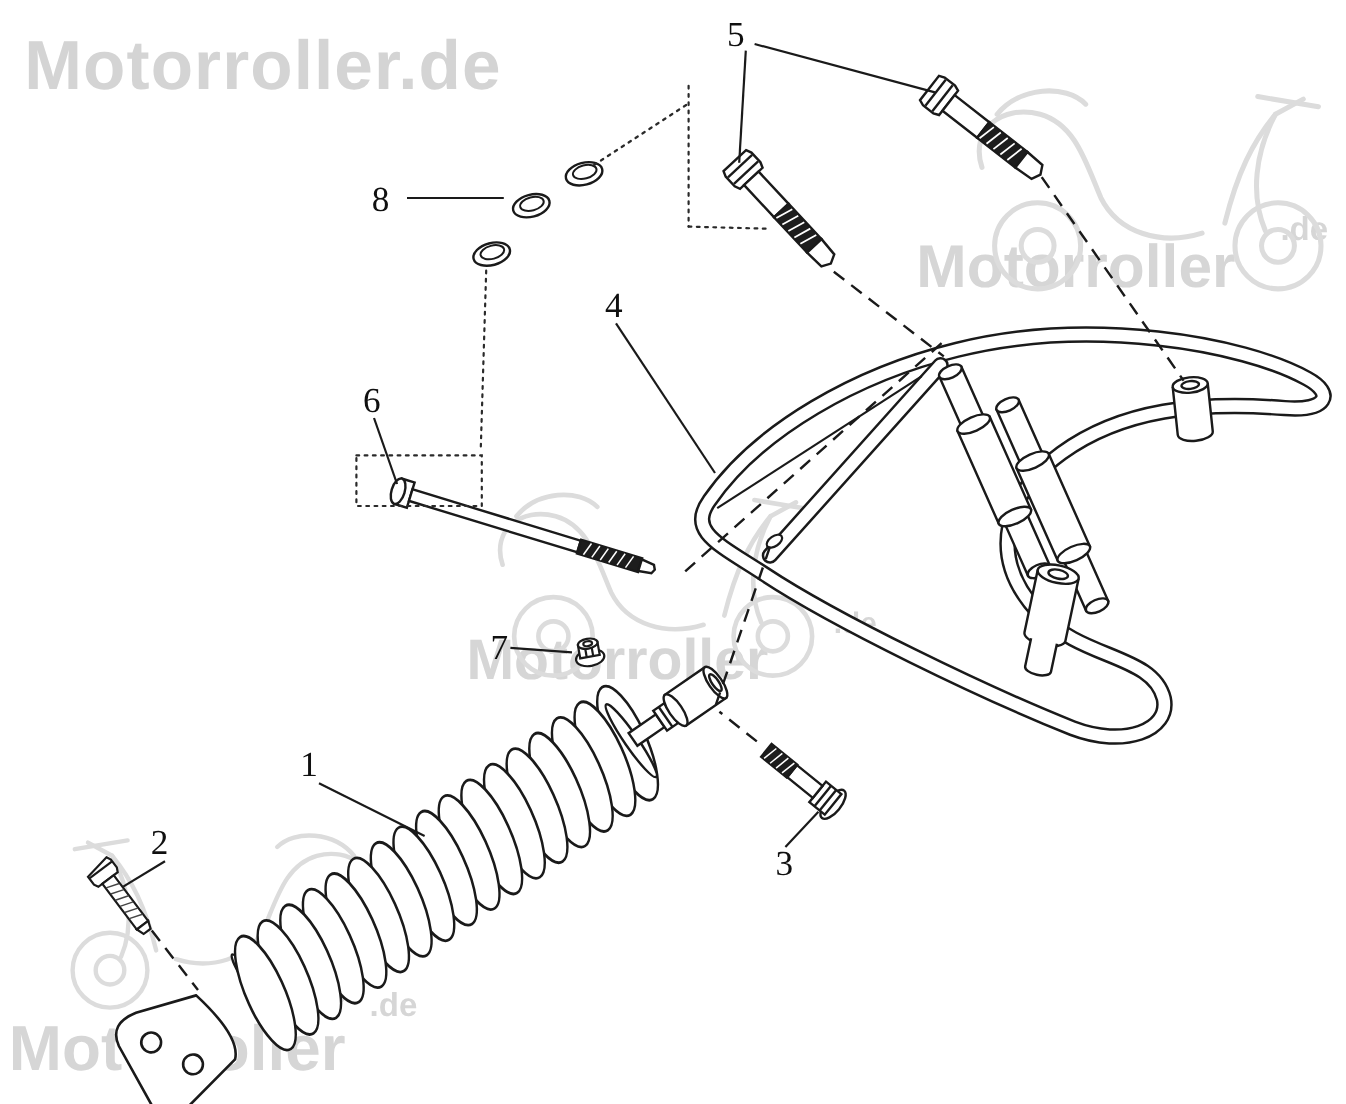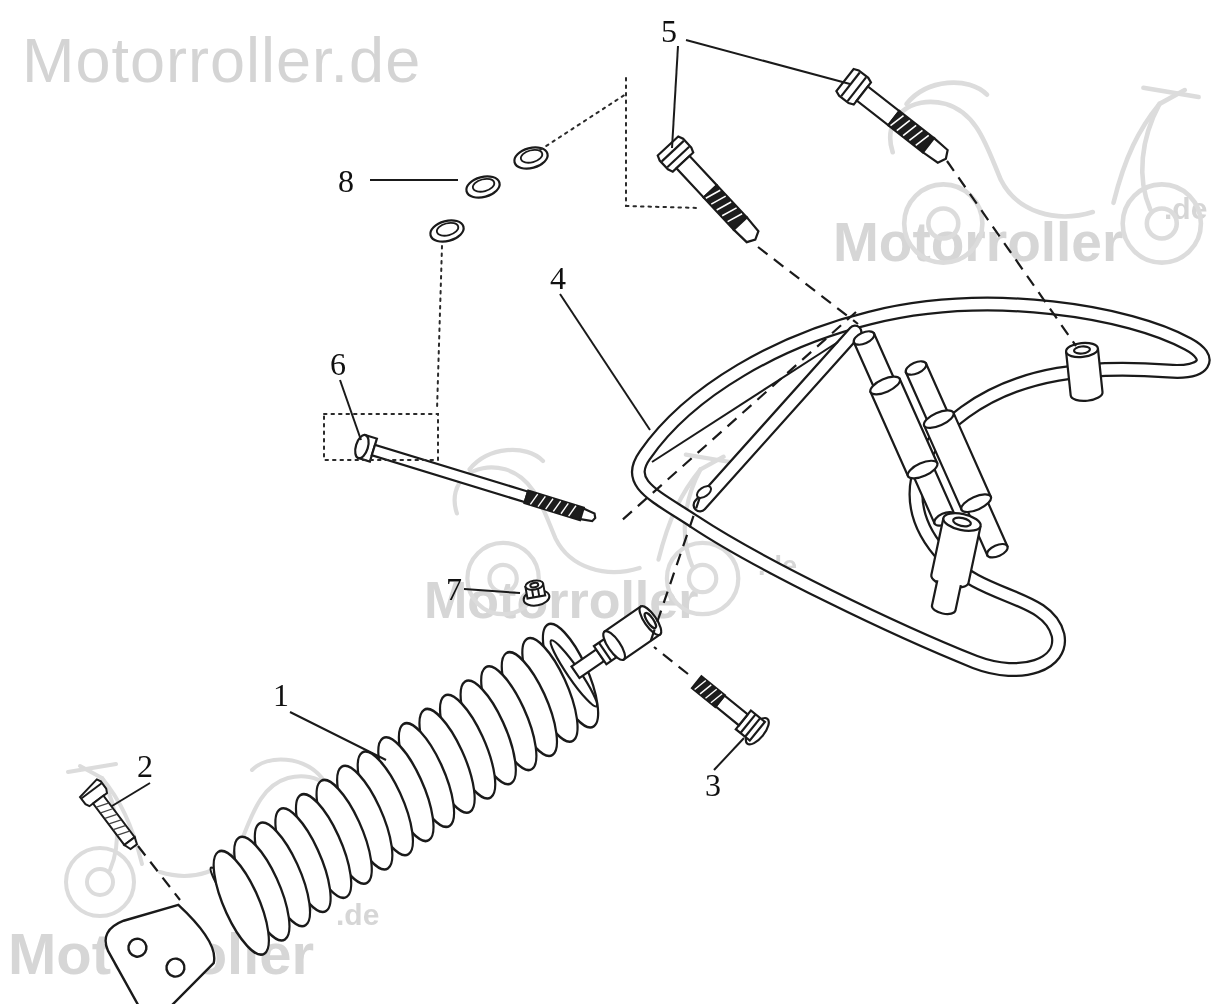--- a/index.html
+++ b/index.html
@@ -3,21 +3,21 @@
 <meta charset="utf-8">
 <style>
   *{margin:0;padding:0;box-sizing:border-box}
   html,body{width:1224px;height:1004px;background:#ffffff;overflow:hidden;
             font-family:"Liberation Sans",sans-serif}
   .stage{position:relative;width:1224px;height:1004px;background:#fff}
 
   
   .wm{position:absolute;z-index:1;color:#d2d2d2;white-space:nowrap;
       font-family:"Liberation Sans",sans-serif;user-select:none}
-  .wm-topleft{left:22px;top:24px;font-size:63px;font-weight:400;letter-spacing:1px;color:#d4d4d4}
+  .wm-topleft{left:22px;top:24px;font-size:63px;font-weight:700;letter-spacing:1px;color:#d4d4d4}
   .wm-right-main{left:833px;top:210px;font-size:55px;font-weight:600;color:#d6d6d6}
   .wm-right-suffix{left:1164px;top:192px;font-size:30px;font-weight:700;color:#d6d6d6}
   .wm-center-main{left:424px;top:570px;font-size:52px;font-weight:600;color:#d6d6d6}
   .wm-center-suffix{left:758px;top:551px;font-size:27px;font-weight:700;color:#d6d6d6}
   .wm-bottom-main{left:8px;top:920px;font-size:58px;font-weight:600;color:#d6d6d6}
   .wm-bottom-suffix{left:336px;top:898px;font-size:30px;font-weight:700;color:#d6d6d6}
 
   svg.art{position:absolute;left:0;top:0;z-index:2}
 
   

